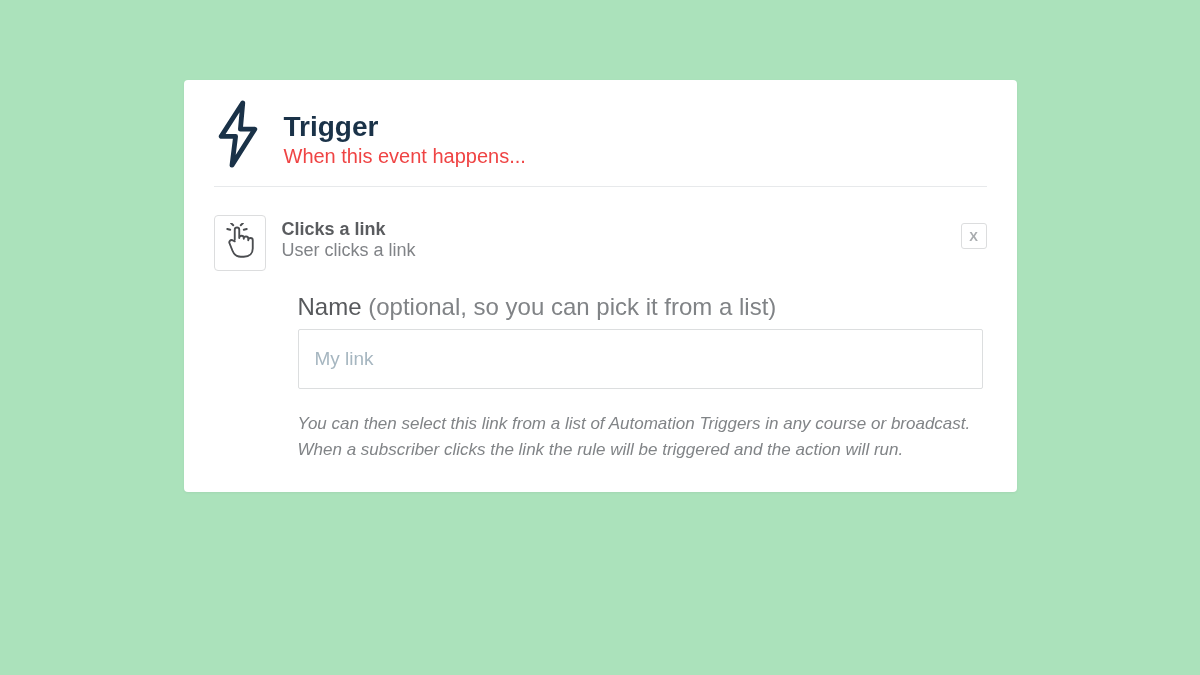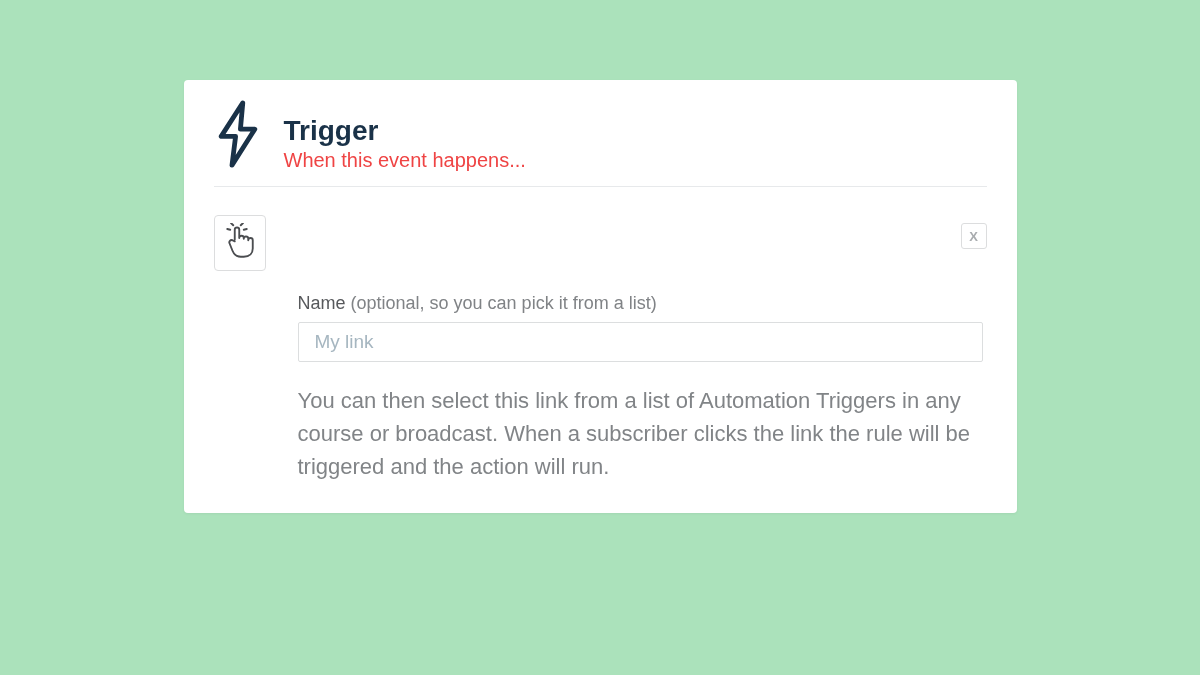--- a/index.html
+++ b/index.html
@@ -20,21 +20,21 @@
     }
     .card {
       background: #ffffff;
       width: 833px;
       border-radius: 4px;
       box-shadow: 0 1px 3px rgba(0,0,0,0.05);
       padding: 20px 30px 30px 30px;
     }
     .card-header {
       display: flex;
-      align-items: flex-end;
+      align-items: center;
       padding-bottom: 14px;
       border-bottom: 1px solid #e7e9eb;
       gap: 22px;
     }
     .lightning-icon svg {
       width: 48px;
       height: 68px;
     }
     .header-text {
       padding-top: 6px;
@@ -101,51 +101,52 @@
       justify-content: center;
       cursor: pointer;
       line-height: 1;
     }
     .form-section {
       margin-top: 22px;
       padding-left: 84px;
       padding-right: 4px;
     }
     .field-label {
-      font-size: 18px;
+      font-size: 24px;
       color: #57595c;
       margin-bottom: 8px;
     }
     .field-label .optional {
       color: #808386;
     }
     .text-input {
       width: 100%;
-      height: 40px;
+      height: 60px;
       border: 1px solid #dcdedf;
       border-radius: 2px;
       padding: 0 16px;
       font-size: 19px;
       color: #333;
       font-family: inherit;
     }
     .text-input::placeholder {
       color: #a6b6c0;
     }
     .field-group {
       margin-bottom: 22px;
     }
     .field-group:last-of-type {
       margin-bottom: 10px;
     }
     .help-text {
-      font-size: 22px;
+      font-size: 17px;
       color: #818487;
       line-height: 1.5;
       margin-top: 10px;
+      font-style: italic;
     }
   </style>
 </head>
 <body>
 
 <div class="card">
   <div class="card-header">
     <div class="lightning-icon">
       <svg viewBox="0 0 40 56" fill="none" stroke="#1a3248" stroke-width="4" stroke-linejoin="round" stroke-linecap="round">
         <path d="M24 2 L6 30 L18 30 L15 54 L34 24 L22 24 Z"></path>
@@ -162,20 +163,24 @@
       <span>
         <svg viewBox="0 0 40 48" fill="none" stroke="#4b4d50" stroke-width="2.5" stroke-linecap="round" stroke-linejoin="round">
           <path d="M13 22 V9 a3 3 0 0 1 6 0 V20 a3 3 0 0 1 6 0 V21 a3 3 0 0 1 6 0 V23 a3 3 0 0 1 6 0 V34 c0 6 -4 11 -12 11 h-4 c-6 0 -9 -3 -11 -8 l-4 -10 c-1 -2.5 1 -5 4 -4 l3 1.5"></path>
           <line x1="11" y1="3" x2="8" y2="0"></line>
           <line x1="21" y1="3" x2="24" y2="0"></line>
           <line x1="7" y1="9" x2="3" y2="8"></line>
           <line x1="25" y1="9" x2="29" y2="8"></line>
         </svg>
       </span>
     </div>
+    <div class="trigger-text">
+      <div class="trigger-title">Clicks a link</div>
+      <div class="trigger-subtitle">User clicks a link</div>
+    </div>
     <button class="close-btn">
       <span>X</span>
     </button>
   </div>
 
   <div class="form-section">
     <div class="field-group">
       <div class="field-label">
         <span>Name </span><span class="optional">(optional, so you can pick it from a list)</span>
       </div>

